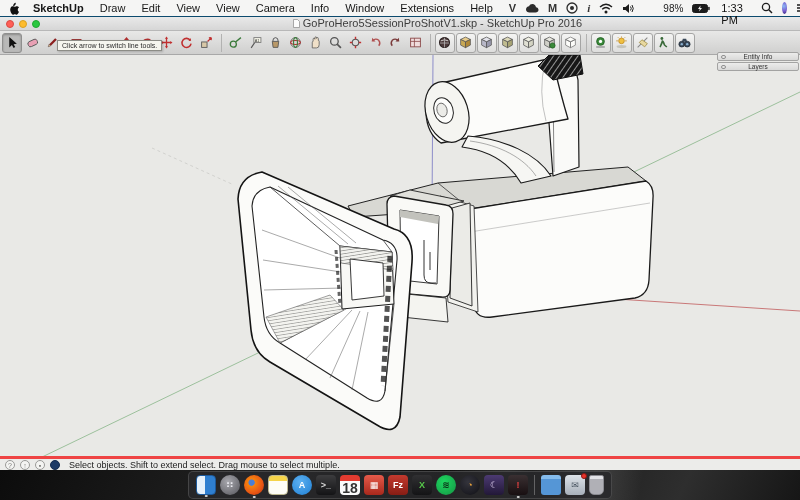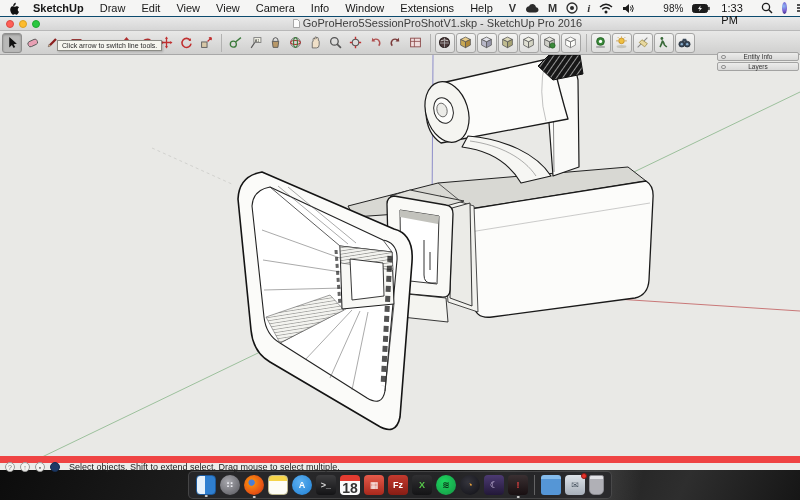--- a/index.html
+++ b/index.html
@@ -56,21 +56,21 @@
               display:flex; align-items:center; justify-content:center; font-size:6.5px; color:#333; }
   .tray-bar .knob { position:absolute; left:3px; top:1.5px; width:4.5px; height:4.5px; border-radius:50%;
                     background:#e4e4e3; border:0.5px solid #909090; }
 
   
   .viewport { position:absolute; top:55px; left:0; width:800px; height:401px; background:#e9e9e6; z-index:10; }
   .viewport svg { display:block; }
 
   
   .statusbar { position:absolute; top:456px; left:0; width:800px; height:14px; background:#ececea;
-               border-top:7px solid #ef4444; display:flex; align-items:center; padding:0 5px;
+               border-top:3px solid #ef4444; display:flex; align-items:center; padding:0 5px;
                font-size:9px; color:#222; z-index:30; }
   .sb-ic { width:10px; height:10px; border-radius:50%; border:1px solid #9a9a98; color:#7a7a78;
            font-size:7px; line-height:9px; text-align:center; margin-right:5px; background:#f4f4f2; }
   .sb-ic.filled { background:#1d3a66; border-color:#152c50; color:#1d3a66; }
   .sb-msg { margin-left:4px; }
   .sb-right { margin-left:auto; display:flex; align-items:center; gap:4px; }
   .sb-meas-label { font-size:8.5px; color:#4a4a48; }
   .sb-meas-input { width:132px; height:10px; border:1px solid #b5b5b3; background:#fff; font-size:8px; padding:0 2px; }
 
   

